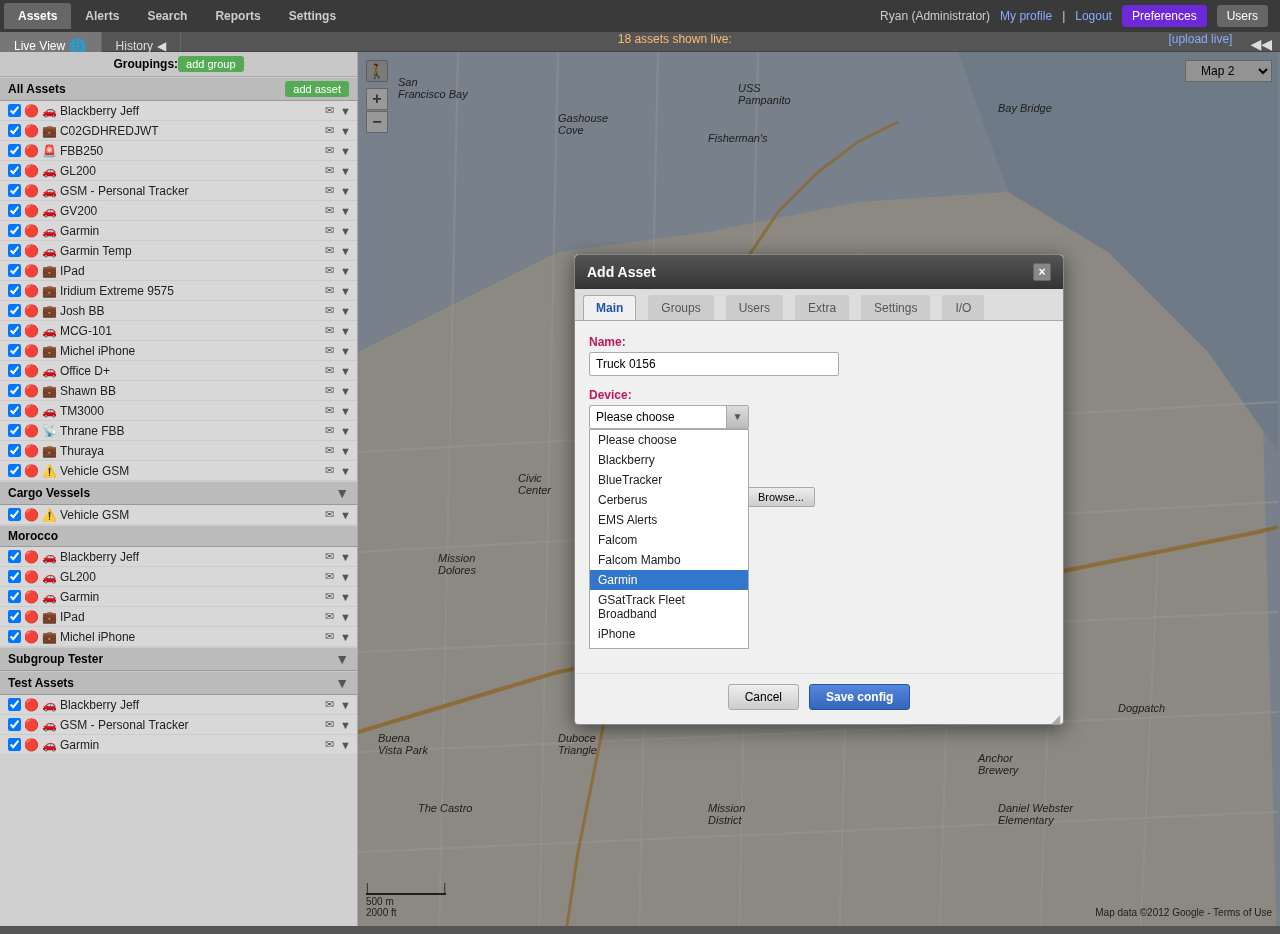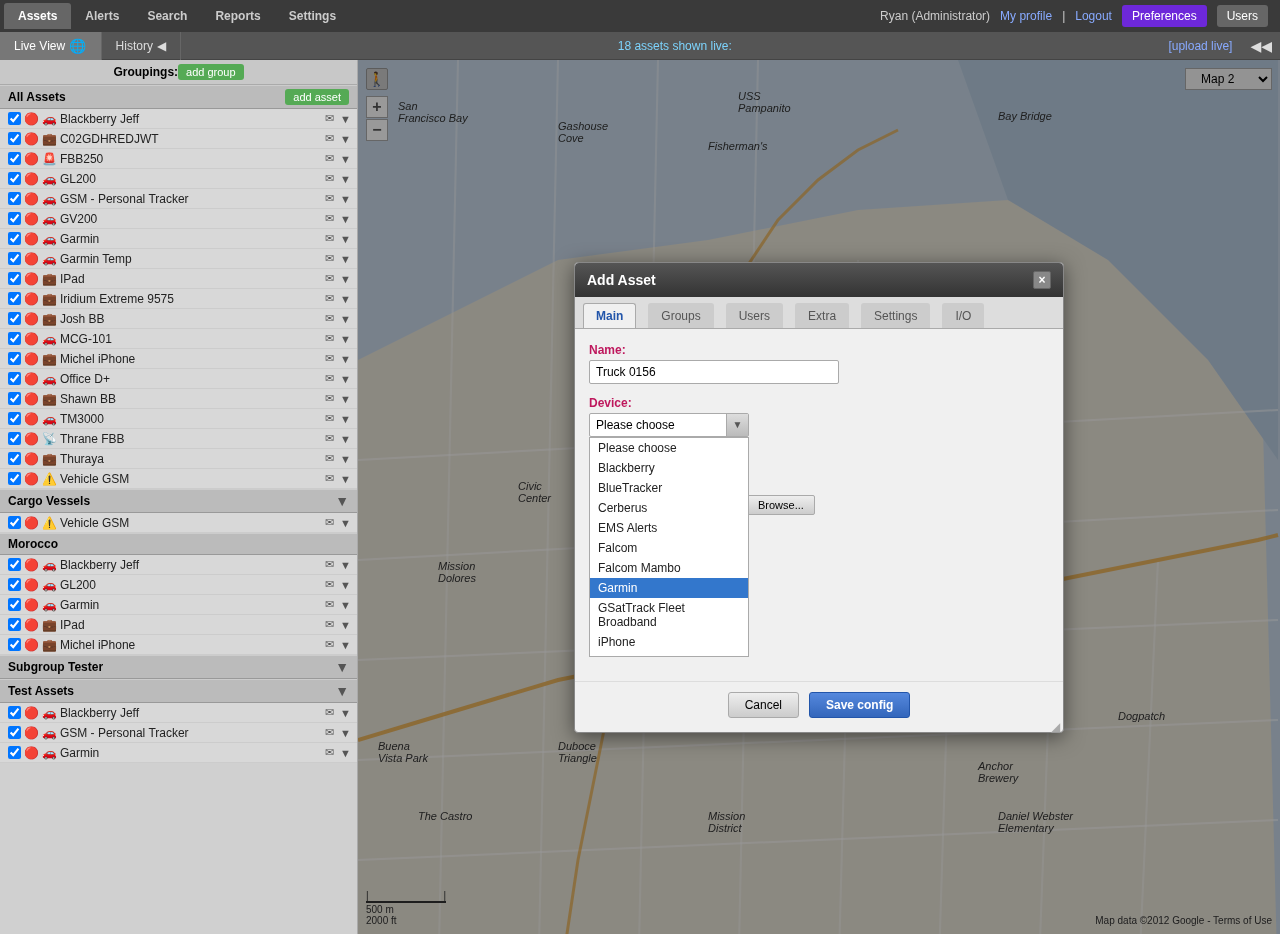--- a/index.html
+++ b/index.html
@@ -32,23 +32,23 @@
       gap: 10px;
       color: #ccc;
       font-size: 12px;
       padding-right: 8px;
     }
     #top-right-nav a { color: #8af; text-decoration: none; }
 
     
     #second-bar {
       display: flex;
-      align-items: center;
+      align-items: flex-start;
       background: #555;
-      height: 28px;
+      height: 20px;
       border-bottom: 1px solid #444;
     }
     .second-tab {
       padding: 4px 14px;
       color: #ddd;
       cursor: pointer;
       font-size: 12px;
       height: 28px;
       display: flex;
       align-items: center;
@@ -62,21 +62,21 @@
     #collapse-btn {
       margin-left: auto;
       padding: 4px 8px;
       color: #ddd;
       cursor: pointer;
       font-size: 14px;
     }
     #status-bar {
       flex: 1;
       text-align: center;
-      color: #7dd3fc;
+      color: #fdba74;
       font-size: 12px;
     }
     #upload-link {
       color: #8af;
       text-decoration: none;
       margin-right: 10px;
       font-size: 12px;
     }
 
     
@@ -857,21 +857,21 @@
         <line x1="400" y1="0" x2="380" y2="934" stroke="#fff" stroke-width="2" opacity="0.4"></line>
         <line x1="500" y1="200" x2="480" y2="934" stroke="#fff" stroke-width="2" opacity="0.4"></line>
         <line x1="600" y1="300" x2="580" y2="934" stroke="#fff" stroke-width="2" opacity="0.4"></line>
         <line x1="700" y1="400" x2="680" y2="934" stroke="#fff" stroke-width="2" opacity="0.4"></line>
         <line x1="800" y1="500" x2="780" y2="934" stroke="#fff" stroke-width="2" opacity="0.4"></line>
 
         <polyline points="0,680 100,650 200,620 300,600 400,580 500,560 600,540 700,520 800,500 900,480 920,475" stroke="#e8a840" stroke-width="4" fill="none" opacity="0.8"></polyline>
         <polyline points="200,934 220,800 240,700 260,600 280,500 300,420 320,350 350,280 380,220 420,160 460,120 500,90 540,70" stroke="#e8a840" stroke-width="3" fill="none" opacity="0.7"></polyline>
       </svg>
 
-      <div class="map-label" style="top:40px; left:40px;">San<br>Francisco Bay</div>
+      <div class="map-label" style="top:24px; left:40px;">San<br>Francisco Bay</div>
       <div class="map-label" style="top:60px; left:200px;">Gashouse<br>Cove</div>
       <div class="map-label" style="top:30px; left:380px;">USS<br>Pampanito</div>
       <div class="map-label" style="top:80px; left:350px;">Fisherman's</div>
       <div class="map-label" style="top:200px; left:360px;">Embarcadero</div>
       <div class="map-label" style="top:320px; left:380px;">Financial<br>District</div>
       <div class="map-label" style="top:420px; left:160px;">Civic<br>Center</div>
       <div class="map-label" style="top:500px; left:80px;">Mission<br>Dolores</div>
       <div class="map-label" style="top:680px; left:20px;">Buena<br>Vista Park</div>
       <div class="map-label" style="top:750px; left:60px;">The Castro</div>
       <div class="map-label" style="top:680px; left:200px;">Duboce<br>Triangle</div>

